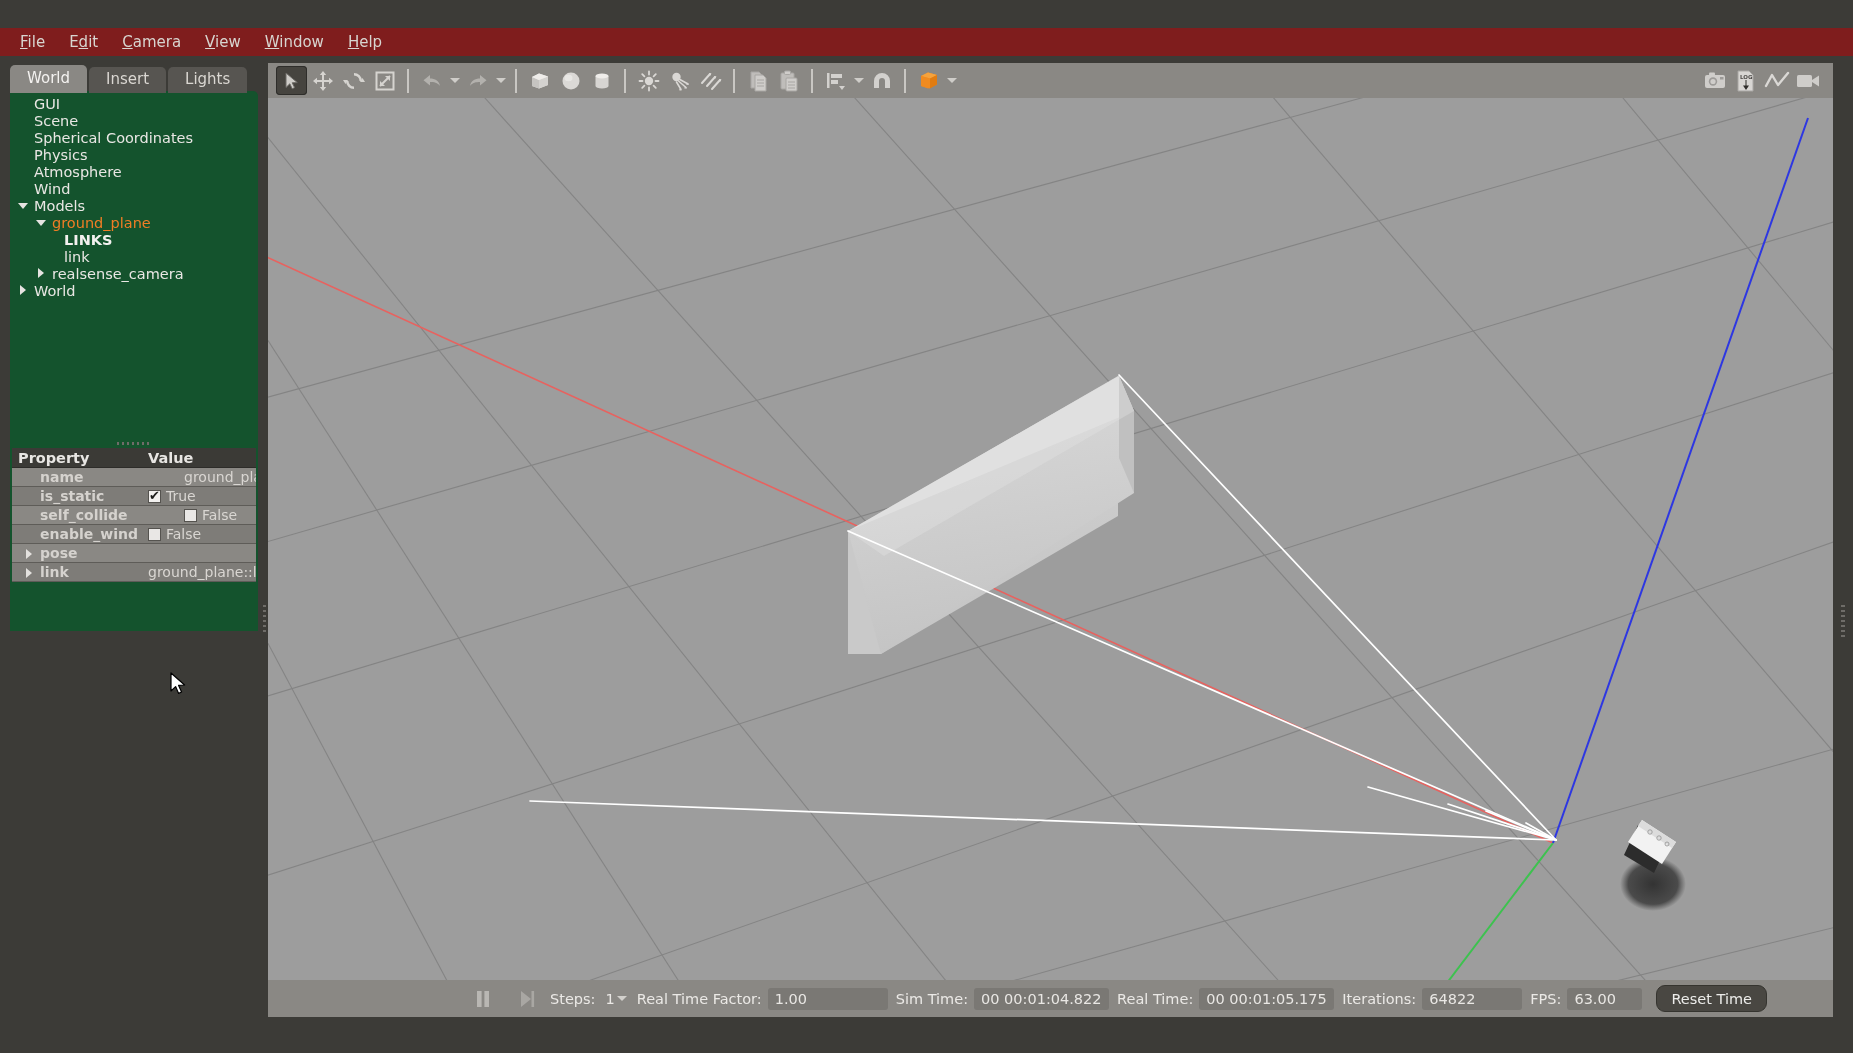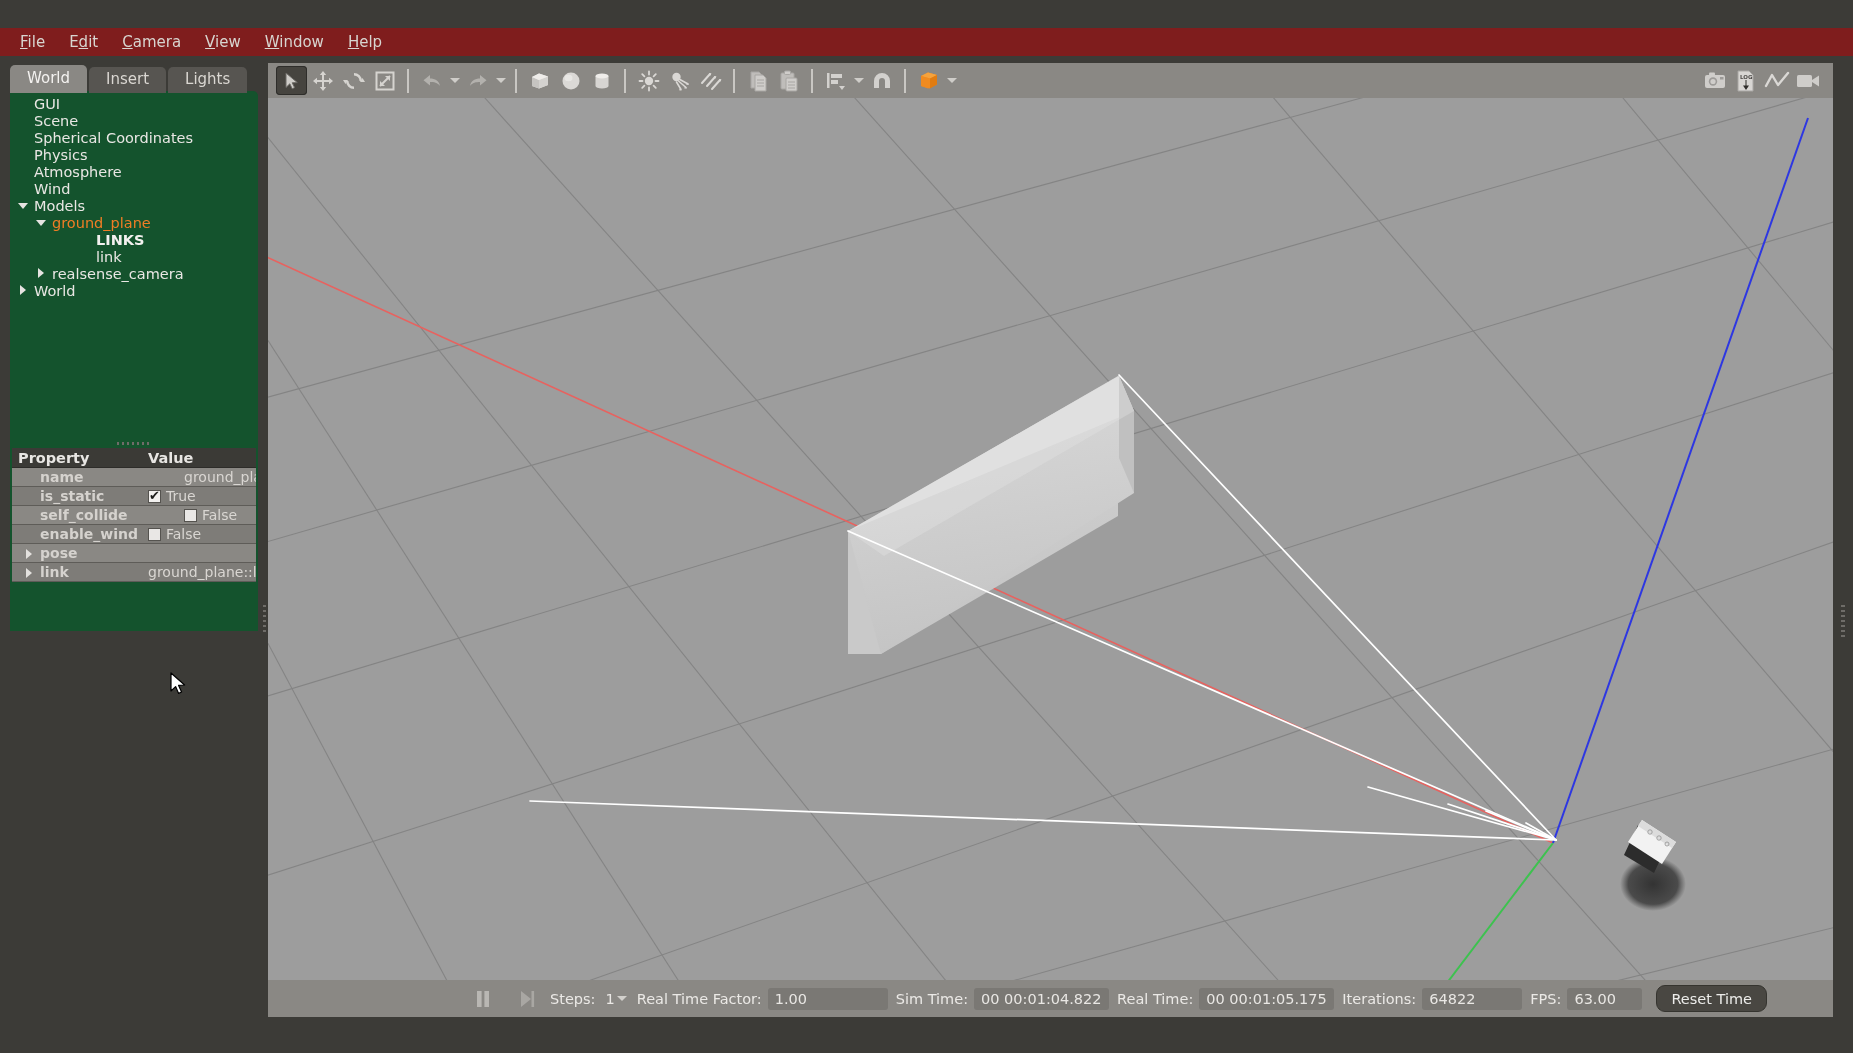--- a/index.html
+++ b/index.html
@@ -75,21 +75,21 @@
     background: #14532d; border-radius: 0 5px 0 0;
   }
   
   .tree { position: absolute; left: 0; top: 4px; width: 248px; }
   .trow {
     display: flex; align-items: center; height: 17px;
     padding-left: 24px; color: #e9e7e4; font-size: 14.5px;
     white-space: nowrap; cursor: default;
   }
   .trow.lvl2 { padding-left: 42px; }
-  .trow.lvl3 { padding-left: 86px; }
+  .trow.lvl3 { padding-left: 54px; }
   .trow.lvl1 { padding-left: 24px; }
   .trow .arrow {
     width: 13px; height: 13px; margin-left: -17px; margin-right: 4px;
     position: relative; flex: none;
   }
   .arrow.down::after {
     content: ""; position: absolute; left: 1px; top: 4px;
     border-left: 5px solid transparent; border-right: 5px solid transparent;
     border-top: 6px solid #e6e4e1;
   }

